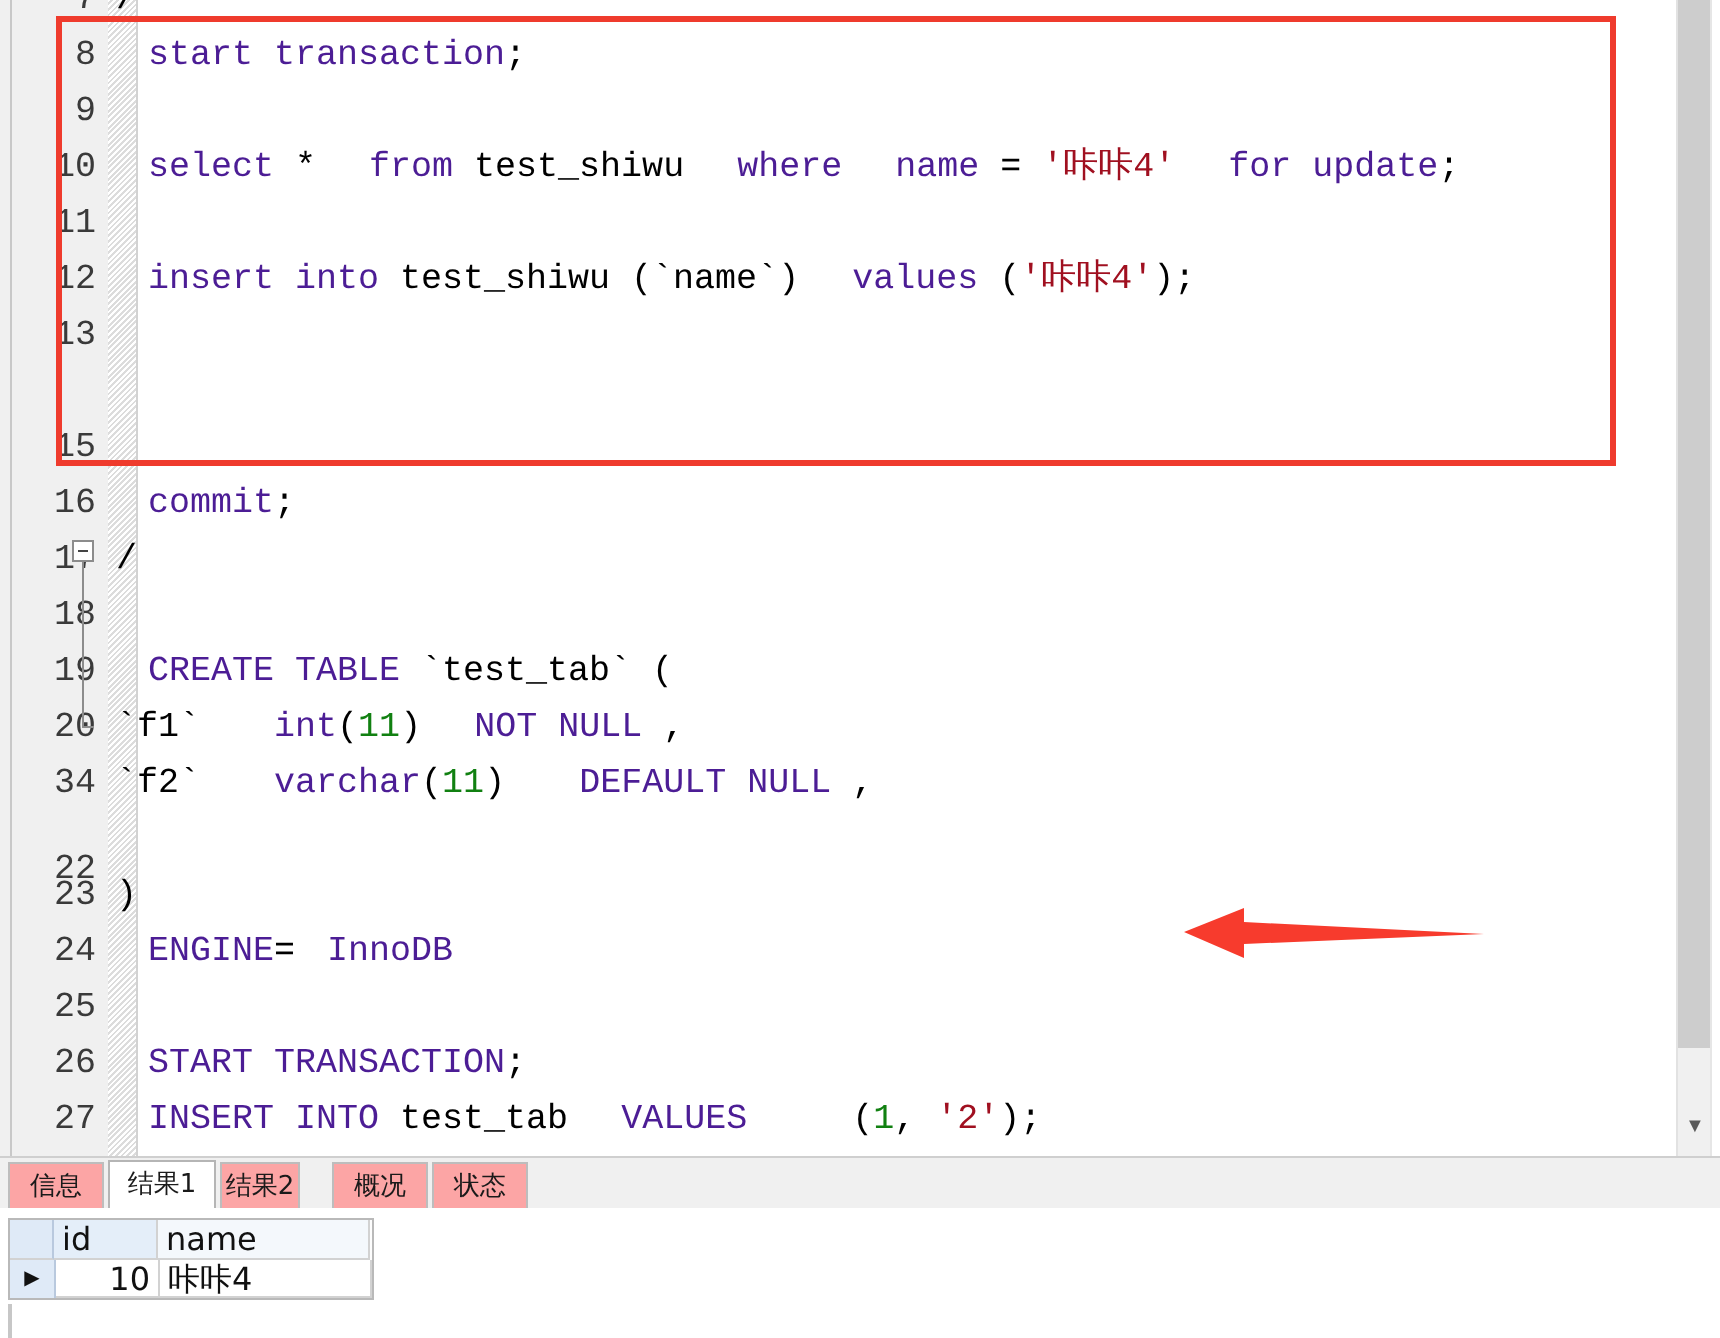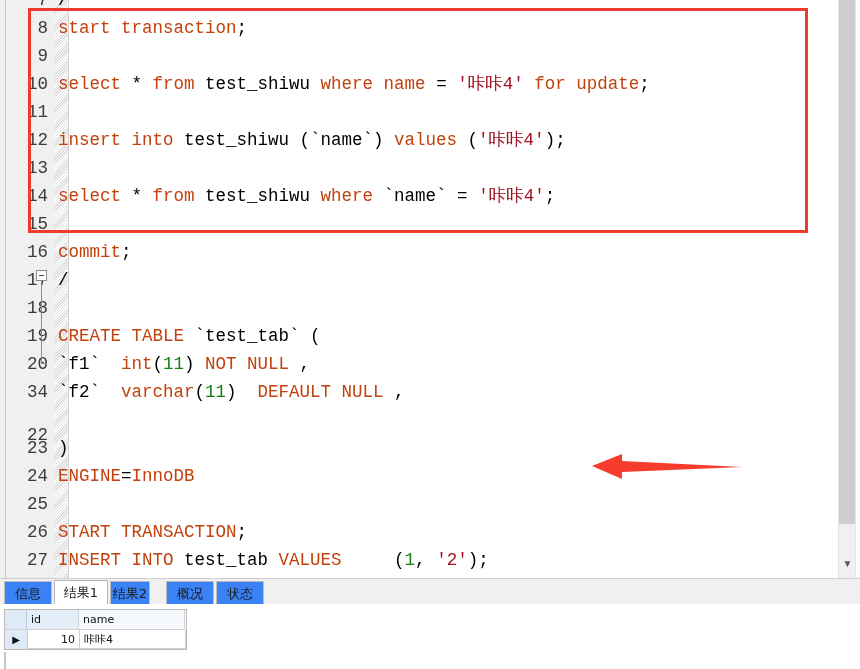--- a/index.html
+++ b/index.html
@@ -39,21 +39,21 @@
     font-size:17.5px;white-space:pre;
   }
   .lnum{
     position:absolute;left:0px;width:48px;text-align:right;
     color:#3a3a3a;font-family:"Liberation Mono",monospace;font-size:17.5px;
     letter-spacing:0px;
   }
   .ltext{
     position:absolute;left:58px;color:#000000;
   }
-  .kw{color:#c2410c;}
+  .kw{color:#4c1d95;margin-left:16px;}
   .num{color:#118011;}
   .str{color:#a01020;}
   .plain{color:#000000;}
 
   
   .fold-box{
     position:absolute;left:36px;width:11px;height:11px;
     border:1px solid #8c8c8c;background:#ffffff;box-sizing:border-box;
   }
   .fold-box:before{
@@ -96,34 +96,34 @@
   .tabstrip{
     position:absolute;left:0;top:578px;width:860px;height:26px;
     background:#f0f0f0;border-top:1px solid #cfcfcf;border-bottom:1px solid #c2c2c2;
   }
   .tab{
     position:absolute;top:2px;height:24px;line-height:23px;
     font-size:13px;color:#1a1a1a;text-align:center;
     font-family:"DejaVu Sans",sans-serif;
     background:#f0f0f0;box-sizing:border-box;
   }
-  .tab.bordered{border:1px solid #bdbdbd;border-bottom:none;background:#3b82f6;}
+  .tab.bordered{border:1px solid #bdbdbd;border-bottom:none;background:#fca5a5;}
   .tab.active{background:#ffffff;border:1px solid #b5b5b5;border-bottom:1px solid #ffffff;top:1px;height:26px;line-height:24px;}
 
   
   .resultpane{
     position:absolute;left:0;top:604px;width:860px;height:65px;background:#ffffff;
   }
   .grid{
     position:absolute;left:4px;top:5px;border:1px solid #b9b9b9;background:#ffffff;
   }
   .grid .hrow{display:flex;height:20px;background:#fdfdfd;}
   .grid .drow{display:flex;height:19px;background:#ffffff;}
   .cell{
-    box-sizing:border-box;font-size:11px;line-height:19px;
+    box-sizing:border-box;font-size:16px;line-height:19px;
     font-family:"DejaVu Sans",sans-serif;color:#111;
     border-right:1px solid #d2d2d2;border-bottom:1px solid #d2d2d2;
     padding:0 4px;overflow:hidden;white-space:nowrap;
   }
   .c-sel{width:22px;background:#dfeaf7;border-right:1px solid #b9c9de;}
   .c-id{width:52px;background:#e4eef9;}
   .c-name{width:106px;background:#f4f8fc;}
   .drow .c-id{background:#ffffff;text-align:right;}
   .drow .c-name{background:#ffffff;}
   .rowmark{
@@ -149,21 +149,20 @@
     <div class="gutter-sep"></div>
 
     <div class="code-area" id="code-area">
         <div class="line" style="top: -14px;"><span class="lnum">7</span><span class="ltext"><span class="plain">/</span></span></div>
         <div class="line" style="top: 14px;"><span class="lnum">8</span><span class="ltext"><span class="kw">start transaction</span><span class="plain">;</span></span></div>
         <div class="line" style="top: 42px;"><span class="lnum">9</span><span class="ltext"></span></div>
         <div class="line" style="top: 70px;"><span class="lnum">10</span><span class="ltext"><span class="kw">select</span><span class="plain"> * </span><span class="kw">from</span><span class="plain"> test_shiwu </span><span class="kw">where</span><span class="plain"> </span><span class="kw">name</span><span class="plain"> = </span><span class="str">'咔咔4'</span><span class="plain"> </span><span class="kw">for update</span><span class="plain">;</span></span></div>
         <div class="line" style="top: 98px;"><span class="lnum">11</span><span class="ltext"></span></div>
         <div class="line" style="top: 126px;"><span class="lnum">12</span><span class="ltext"><span class="kw">insert into</span><span class="plain"> test_shiwu (`name`) </span><span class="kw">values</span><span class="plain"> (</span><span class="str">'咔咔4'</span><span class="plain">);</span></span></div>
         <div class="line" style="top: 154px;"><span class="lnum">13</span><span class="ltext"></span></div>
-        <div class="line" style="top: 182px;"><span class="lnum">14</span><span class="ltext"><span class="kw">select</span><span class="plain"> * </span><span class="kw">from</span><span class="plain"> test_shiwu </span><span class="kw">where</span><span class="plain"> `name` = </span><span class="str">'咔咔4'</span><span class="plain">;</span></span></div>
         <div class="line" style="top: 210px;"><span class="lnum">15</span><span class="ltext"></span></div>
         <div class="line" style="top: 238px;"><span class="lnum">16</span><span class="ltext"><span class="kw">commit</span><span class="plain">;</span></span></div>
         <div class="line" style="top: 266px;"><span class="lnum">17</span><span class="ltext"><span class="plain">/</span></span></div>
         <div class="line" style="top: 294px;"><span class="lnum">18</span><span class="ltext"></span></div>
         <div class="line" style="top: 322px;"><span class="lnum">19</span><span class="ltext"><span class="kw">CREATE TABLE</span><span class="plain"> `test_tab` (</span></span></div>
         <div class="line" style="top: 350px;"><span class="lnum">20</span><span class="ltext"><span class="plain">`f1`  </span><span class="kw">int</span><span class="plain">(</span><span class="num">11</span><span class="plain">) </span><span class="kw">NOT NULL</span><span class="plain"> ,</span></span></div>
         <div class="line" style="top: 378px;"><span class="lnum">34</span><span class="ltext"><span class="plain">`f2`  </span><span class="kw">varchar</span><span class="plain">(</span><span class="num">11</span><span class="plain">)  </span><span class="kw">DEFAULT NULL</span><span class="plain"> ,</span></span></div>
         <div class="line" style="top: 421px;"><span class="lnum">22</span></div>
         <div class="line" style="top: 434px;"><span class="lnum">23</span><span class="ltext"><span class="plain">)</span></span></div>
         <div class="line" style="top: 462px;"><span class="lnum">24</span><span class="ltext"><span class="kw">ENGINE</span><span class="plain">=</span><span class="kw">InnoDB</span></span></div>

